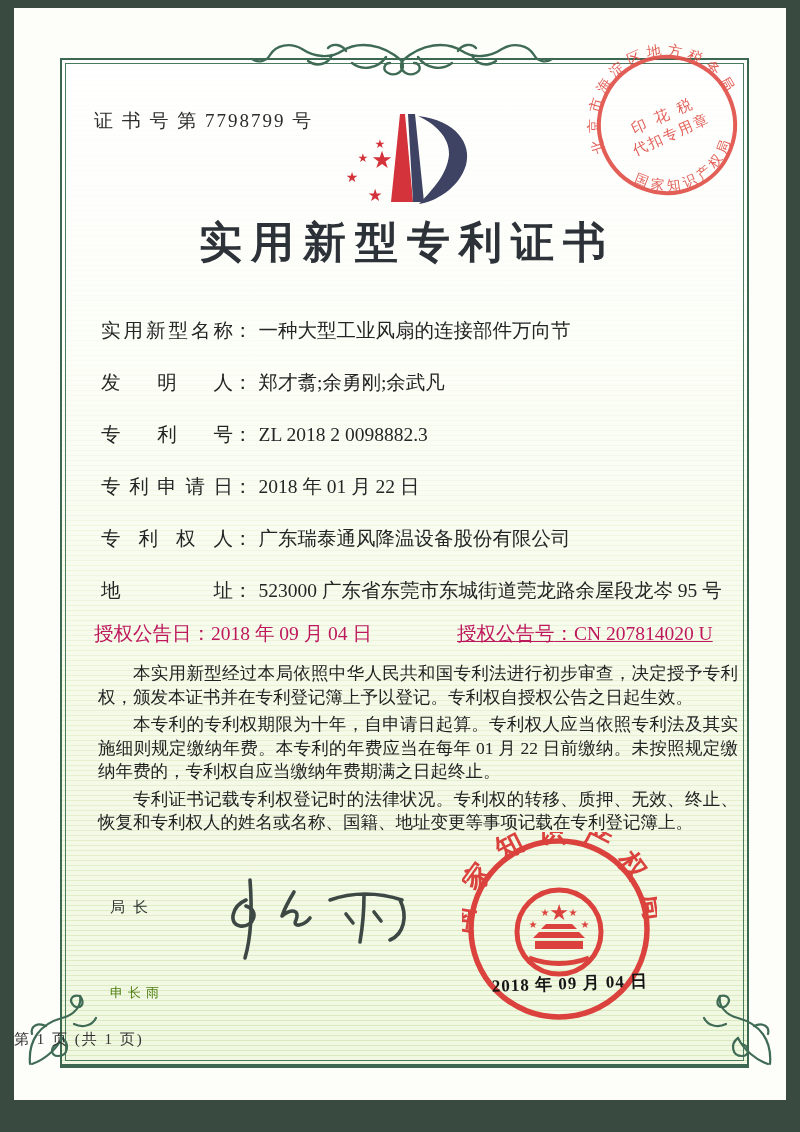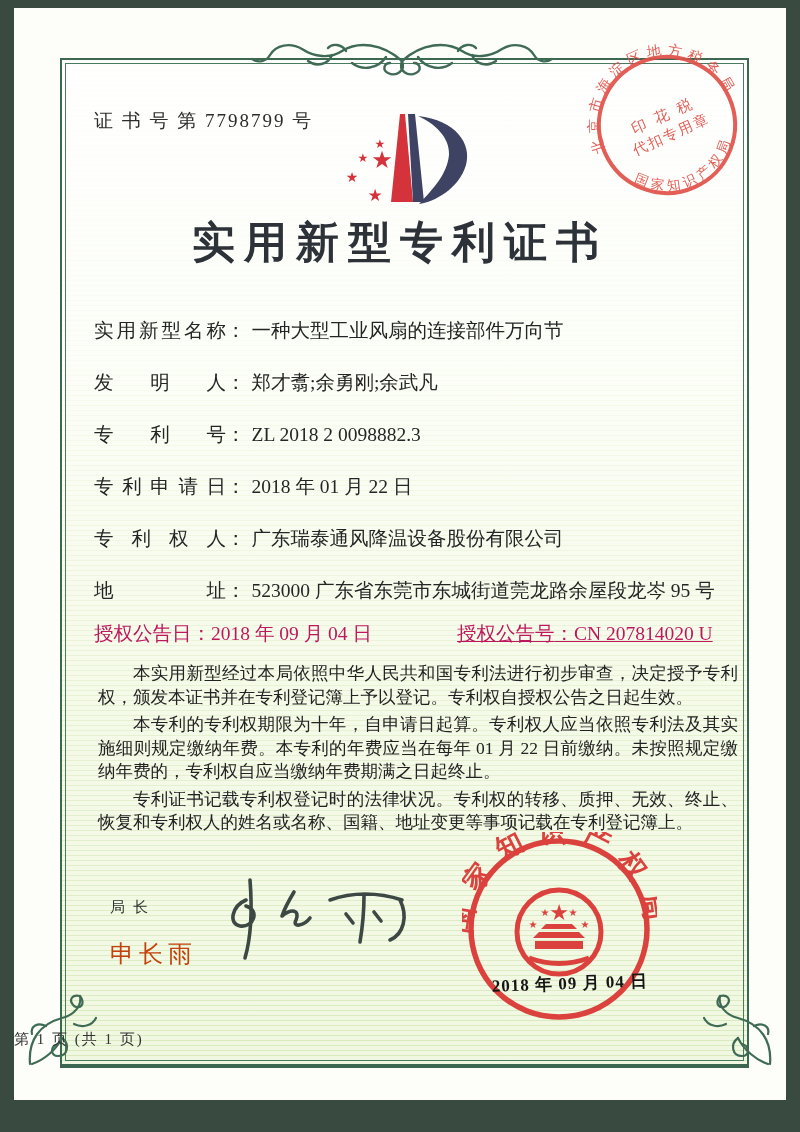--- a/index.html
+++ b/index.html
@@ -21,35 +21,35 @@
       repeating-linear-gradient(180deg,#c9dfae 0 1px,#ffffff 1px 5px);
   }
   .frame::before{
     content:"";position:absolute;inset:3px;border:1px solid #4a7a60;
   }
   .cert-no{position:absolute;left:80px;top:100px;font-size:19px;letter-spacing:2px;color:#2c2c2c;}
   .logo{position:absolute;left:306px;top:100px;}
   .tax-seal{position:absolute;left:568px;top:32px;opacity:.92;}
   .title{
     position:absolute;left:0;top:206px;width:100%;text-align:center;
-    font-size:43px;font-weight:700;letter-spacing:9px;color:#2d3239;
+    font-size:43px;font-weight:700;letter-spacing:9px;color:#2d3239;padding-left:7px;
   }
   .fields{position:absolute;left:80px;top:310px;width:650px;font-size:19.5px;color:#252525;}
-  .frow{margin-bottom:26px;white-space:nowrap;line-height:26px;}
+  .frow{margin-bottom:26px;white-space:nowrap;line-height:26px;margin-left:7px;}
   .flabel{display:inline-block;width:132px;text-align:justify;text-align-last:justify;vertical-align:bottom;}
   .fcolon{margin-right:6px;}
   .grant{position:absolute;left:80px;top:612px;width:650px;font-size:19.5px;color:#be185d;white-space:nowrap;}
   .grant .right{position:absolute;left:363px;top:0;text-decoration:underline;}
   .paras{
     position:absolute;left:80px;top:650px;width:648px;
     font-size:17.5px;line-height:23.5px;text-align:justify;color:#222;
   }
   .paras p{margin:4px;text-indent:2em;}
   .sig-title{position:absolute;left:96px;top:890px;font-size:15px;letter-spacing:8px;color:#2c332f;}
-  .sig-name{position:absolute;left:96px;top:930px;font-size:24px;letter-spacing:5px;color:#c2410c;}
+  .sig-name{position:absolute;left:96px;top:976px;font-size:13px;letter-spacing:5px;color:#4d7c0f;}
   .signature-svg{position:absolute;left:198px;top:858px;}
   .big-seal{position:absolute;left:448px;top:824px;}
   .seal-date{
     position:absolute;left:466px;top:964px;width:180px;text-align:center;
     font-size:17px;font-weight:600;color:#151515;letter-spacing:1px;transform:rotate(-2deg);
   }
   .footer{position:absolute;left:0;top:1022px;width:100%;text-align:left;font-size:15px;letter-spacing:2px;color:#333;}
   .orn-top{position:absolute;left:208px;top:23px;}
   .orn-bl{position:absolute;left:8px;top:972px;}
   .orn-br{position:absolute;left:678px;top:972px;transform:scaleX(-1);}

